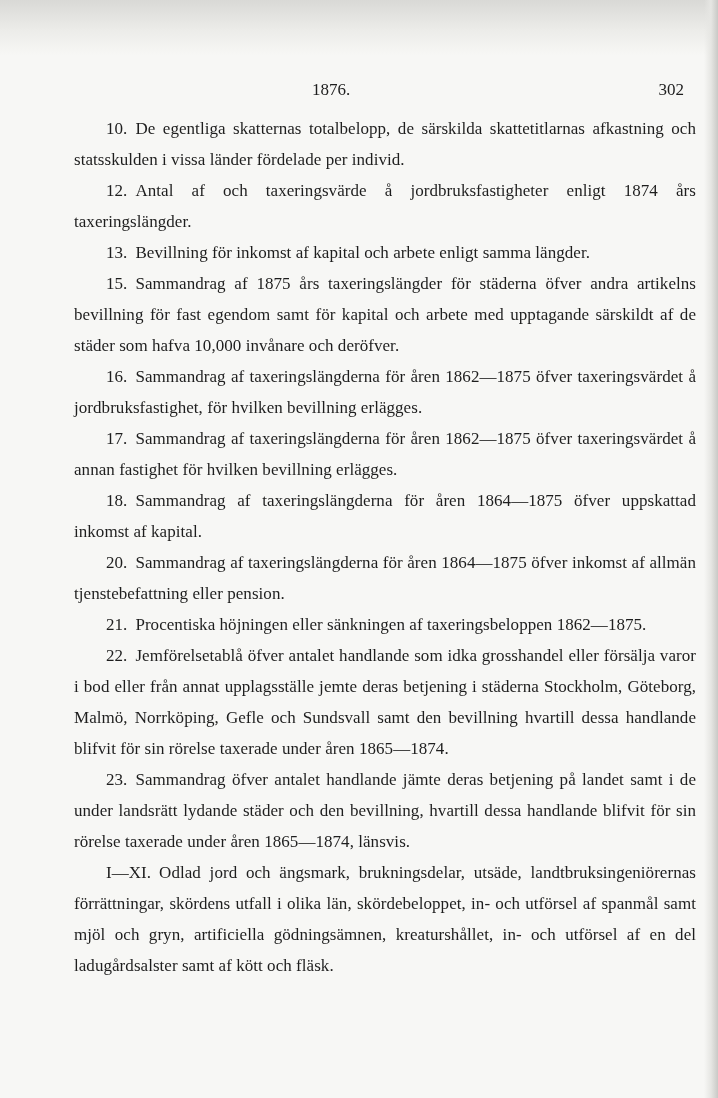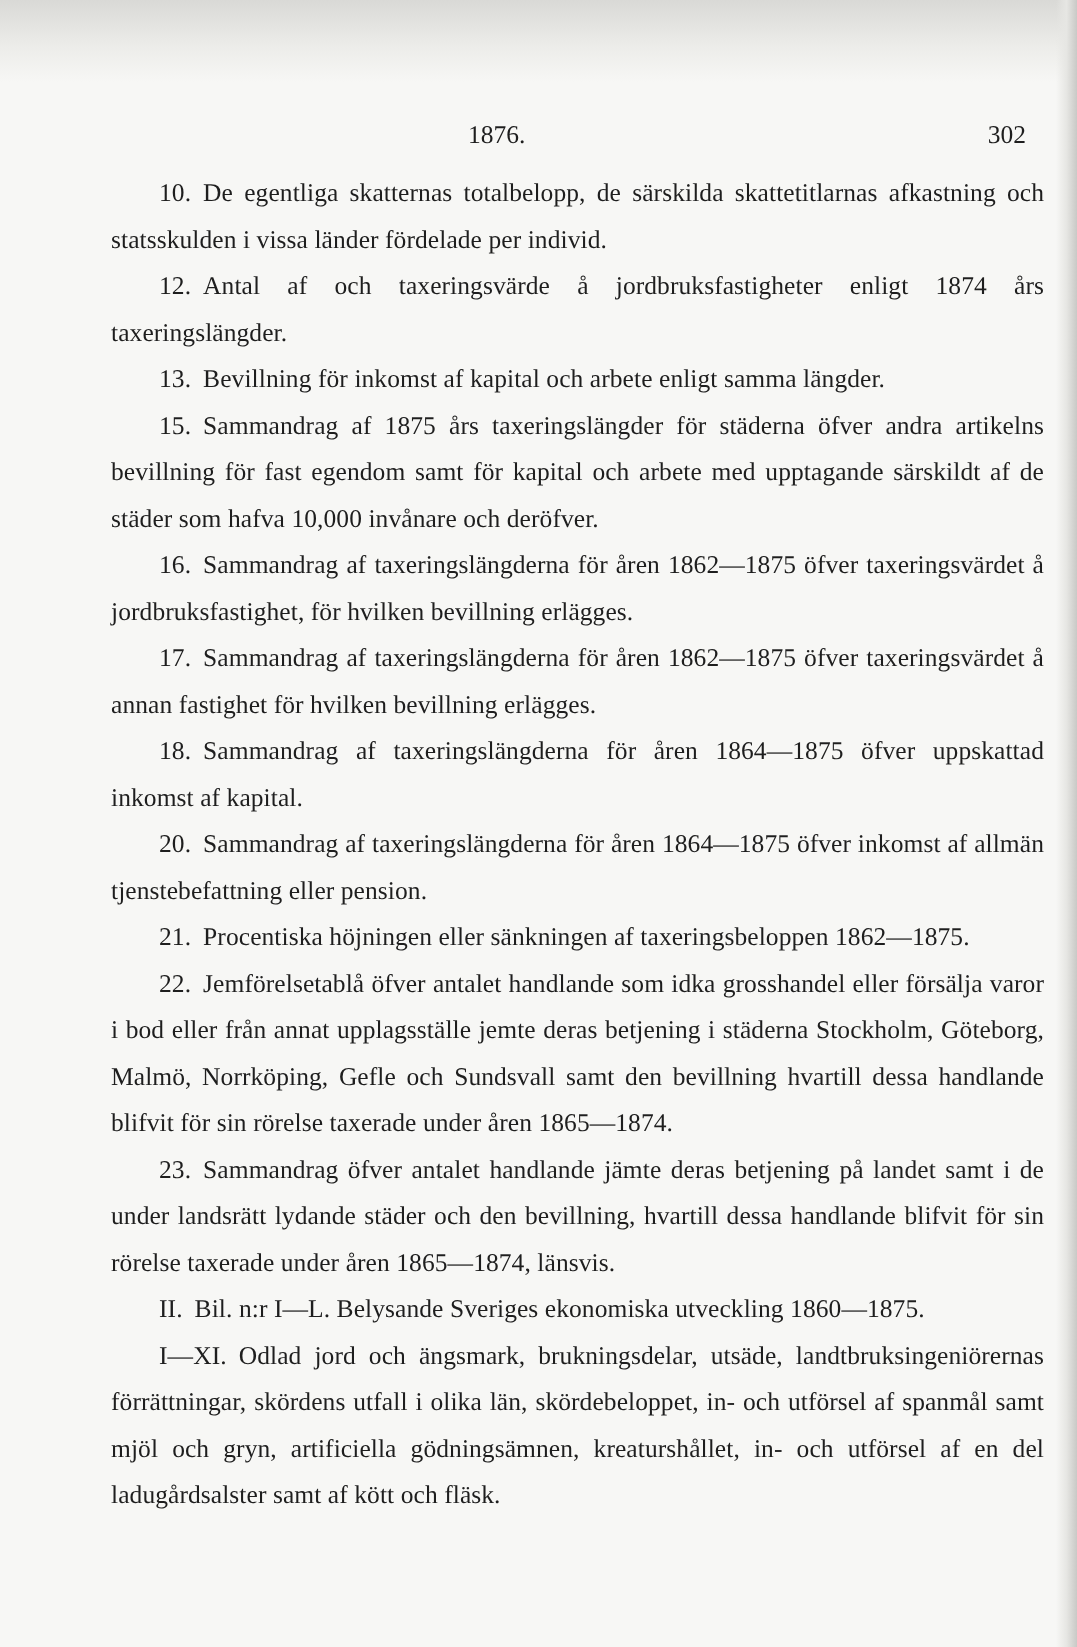--- a/index.html
+++ b/index.html
@@ -82,15 +82,14 @@
   <p class="entry"><span class="num">12.</span><span>Antal af och taxeringsvärde å jordbruksfastigheter enligt 1874 års taxeringslängder.</span></p>
   <p class="entry"><span class="num">13.</span><span>Bevillning för inkomst af kapital och arbete enligt samma längder.</span></p>
   <p class="entry"><span class="num">15.</span><span>Sammandrag af 1875 års taxeringslängder för städerna öfver andra artikelns bevillning för fast egendom samt för kapital och arbete med upptagande särskildt af de städer som hafva 10,000 invånare och deröfver.</span></p>
   <p class="entry"><span class="num">16.</span><span>Sammandrag af taxeringslängderna för åren 1862—1875 öfver taxeringsvärdet å jordbruksfastighet, för hvilken bevillning erlägges.</span></p>
   <p class="entry"><span class="num">17.</span><span>Sammandrag af taxeringslängderna för åren 1862—1875 öfver taxeringsvärdet å annan fastighet för hvilken bevillning erlägges.</span></p>
   <p class="entry"><span class="num">18.</span><span>Sammandrag af taxeringslängderna för åren 1864—1875 öfver uppskattad inkomst af kapital.</span></p>
   <p class="entry"><span class="num">20.</span><span>Sammandrag af taxeringslängderna för åren 1864—1875 öfver inkomst af allmän tjenstebefattning eller pension.</span></p>
   <p class="entry"><span class="num">21.</span><span>Procentiska höjningen eller sänkningen af taxeringsbeloppen 1862—1875.</span></p>
   <p class="entry"><span class="num">22.</span><span>Jemförelsetablå öfver antalet handlande som idka grosshandel eller försälja varor i bod eller från annat upplagsställe jemte deras betjening i städerna Stockholm, Göteborg, Malmö, Norrköping, Gefle och Sundsvall samt den bevillning hvartill dessa handlande blifvit för sin rörelse taxerade under åren 1865—1874.</span></p>
   <p class="entry"><span class="num">23.</span><span>Sammandrag öfver antalet handlande jämte deras betjening på landet samt i de under landsrätt lydande städer och den bevillning, hvartill dessa handlande blifvit för sin rörelse taxerade under åren 1865—1874, länsvis.</span></p>
-  <p class="entry"><span class="num">II.</span><span>Bil. n:r I—L. Belysande Sveriges ekonomiska utveckling 1860—1875.</span></p>
   <p class="entry"><span class="num">I—XI.</span><span>Odlad jord och ängsmark, brukningsdelar, utsäde, landtbruksingeniörernas förrättningar, skördens utfall i olika län, skördebeloppet, in- och utförsel af spanmål samt mjöl och gryn, artificiella gödningsämnen, kreaturshållet, in- och utförsel af en del ladugårdsalster samt af kött och fläsk.</span></p>
 </div>
 
 </body></html>

